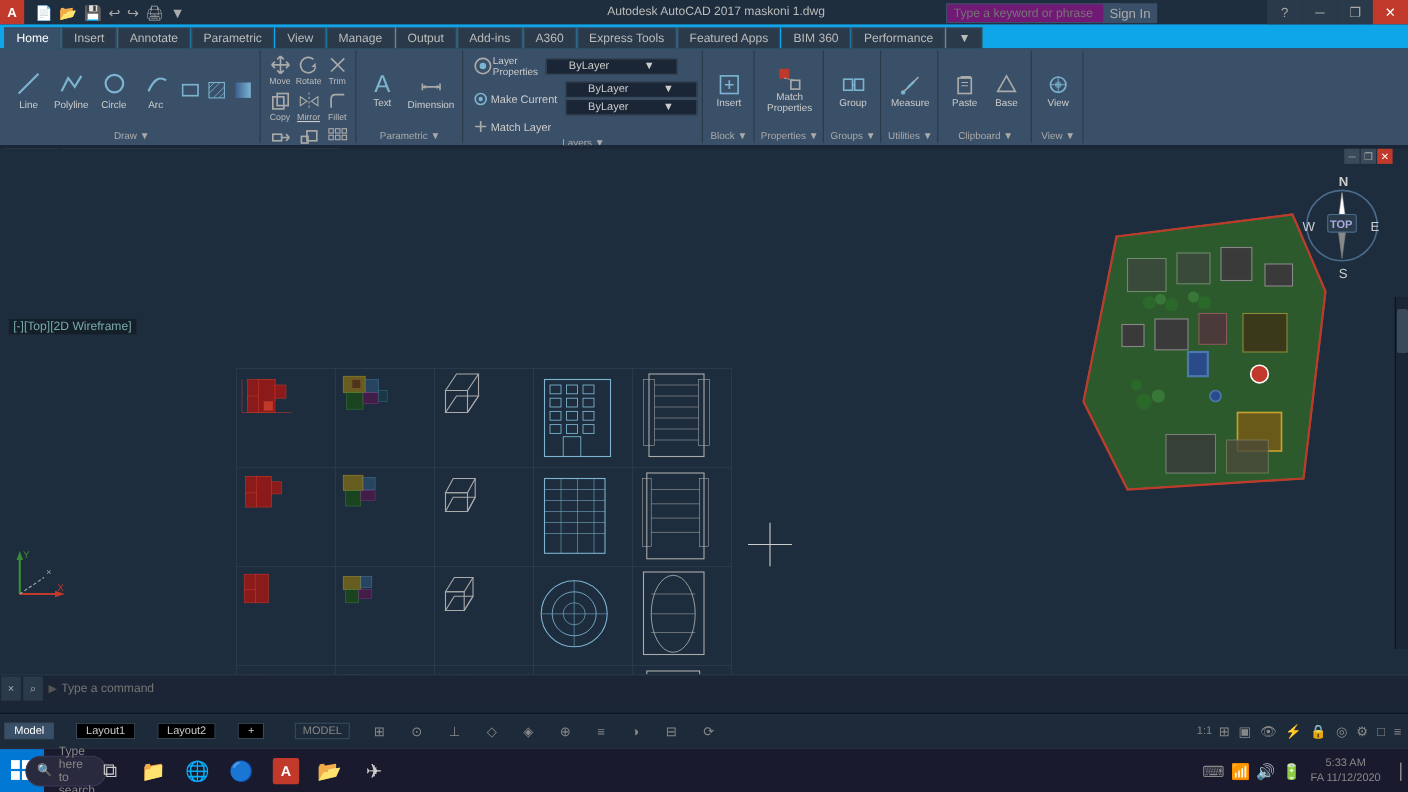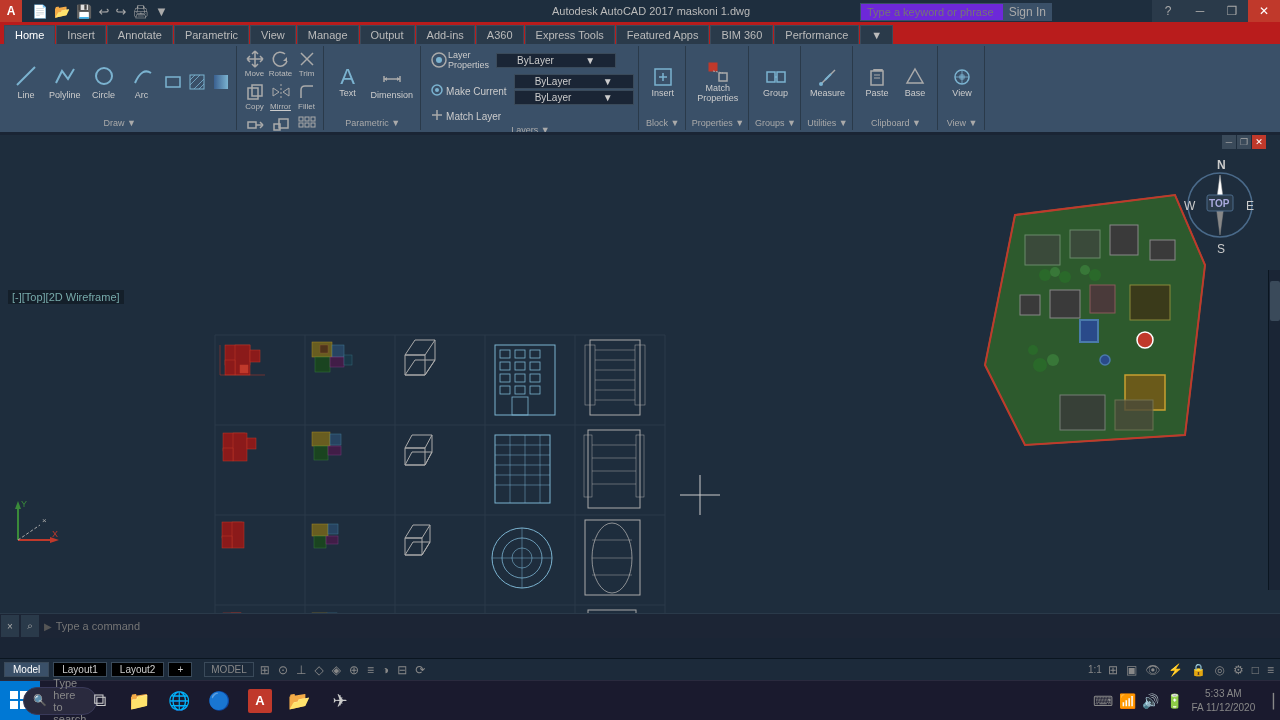--- a/index.html
+++ b/index.html
@@ -1,19 +1,19 @@
 <!DOCTYPE html>
 <html><head>
   <meta charset="utf-8">
   <style>
     * { margin: 0; padding: 0; box-sizing: border-box; }
     body { width: 1280px; height: 720px; overflow: hidden; background: #1a2535; font-family: 'Segoe UI', Arial, sans-serif; font-size: 11px; color: #ccc; }
     #ribbon-tabs {
       display: flex;
-      background: #b91c1c;
+      background: #0ea5e9;
       height: 22px;
       align-items: flex-end;
       padding: 0 4px;
       gap: 1px;
     }
     .ribbon-tab {
       padding: 3px 10px;
       font-size: 11px;
       color: #bbb;
       cursor: pointer;
@@ -129,25 +129,25 @@
       position: absolute;
       top: 15px; right: 50px;
       width: 80px; height: 100px;
       display: flex; flex-direction: column; align-items: center;
     }
 
     
     #statusbar {
       position: absolute;
       bottom: 0; left: 0; right: 0;
-      height: 22px;
+      height: 32px;
       background: #1c2a3a;
       border-top: 1px solid #0a1520;
       display: flex; align-items: center;
-      padding: 0 4px; gap: 4px;
+      padding: 0 4px; gap: 20px;
     }
     #statusbar .model-btn { padding: 1px 8px; background: #000000; color: #ccc; cursor: pointer; font-size: 10px; border: 1px solid #3a4a5a; }
     #statusbar .model-btn.active { background: #3a5068; color: #fff; }
     .status-icon { font-size: 12px; color: #888; cursor: pointer; padding: 0 2px; }
 
     
     #scrollbar-right {
       position: absolute; top: 135px; right: 0; width: 12px; bottom: 45px;
       background: #1a2535; border-left: 1px solid #0a1520;
     }
@@ -206,21 +206,21 @@
       <button class="qat-btn">📄</button>
       <button class="qat-btn">📂</button>
       <button class="qat-btn">💾</button>
       <button class="qat-btn">↩</button>
       <button class="qat-btn">↪</button>
       <button class="qat-btn">🖨</button>
       <button class="qat-btn">▼</button>
     </div>
     <div class="title">Autodesk AutoCAD 2017  maskoni 1.dwg</div>
 
-    <input type="text" style="position: absolute; top: 3px; right: 260px; background: #6d28d9; border: 1px solid rgb(58, 80, 104); color: rgb(170, 170, 170); padding: 2px 6px; font-size: 11px; width: 160px; outline: none;" placeholder="Type a keyword or phrase">
+    <input type="text" style="position: absolute; top: 3px; right: 260px; background: #701a75; border: 1px solid rgb(58, 80, 104); color: rgb(170, 170, 170); padding: 2px 6px; font-size: 11px; width: 160px; outline: none;" placeholder="Type a keyword or phrase">
     <button style="position:absolute;top:3px;right:228px;background:#3a5068;border:none;color:#aaa;padding:2px 6px;font-size:12px;cursor:pointer;">Sign In</button>
     <div class="winbtns">
       <button class="winbtn" style="background:#2a3a4a;width:32px;height:22px;border:none;cursor:pointer;color:#aaa;font-size:12px;">?</button>
       <button class="winbtn" style="background:#2a3a4a;width:32px;height:22px;border:none;cursor:pointer;color:#aaa;font-size:12px;">─</button>
       <button class="winbtn" style="background:#2a3a4a;width:32px;height:22px;border:none;cursor:pointer;color:#aaa;font-size:12px;">❐</button>
       <button class="winbtn close" style="background:#c0392b;width:32px;height:22px;border:none;cursor:pointer;color:#fff;font-size:12px;">✕</button>
     </div>
   </div>
 
   <div id="ribbon-tabs">

